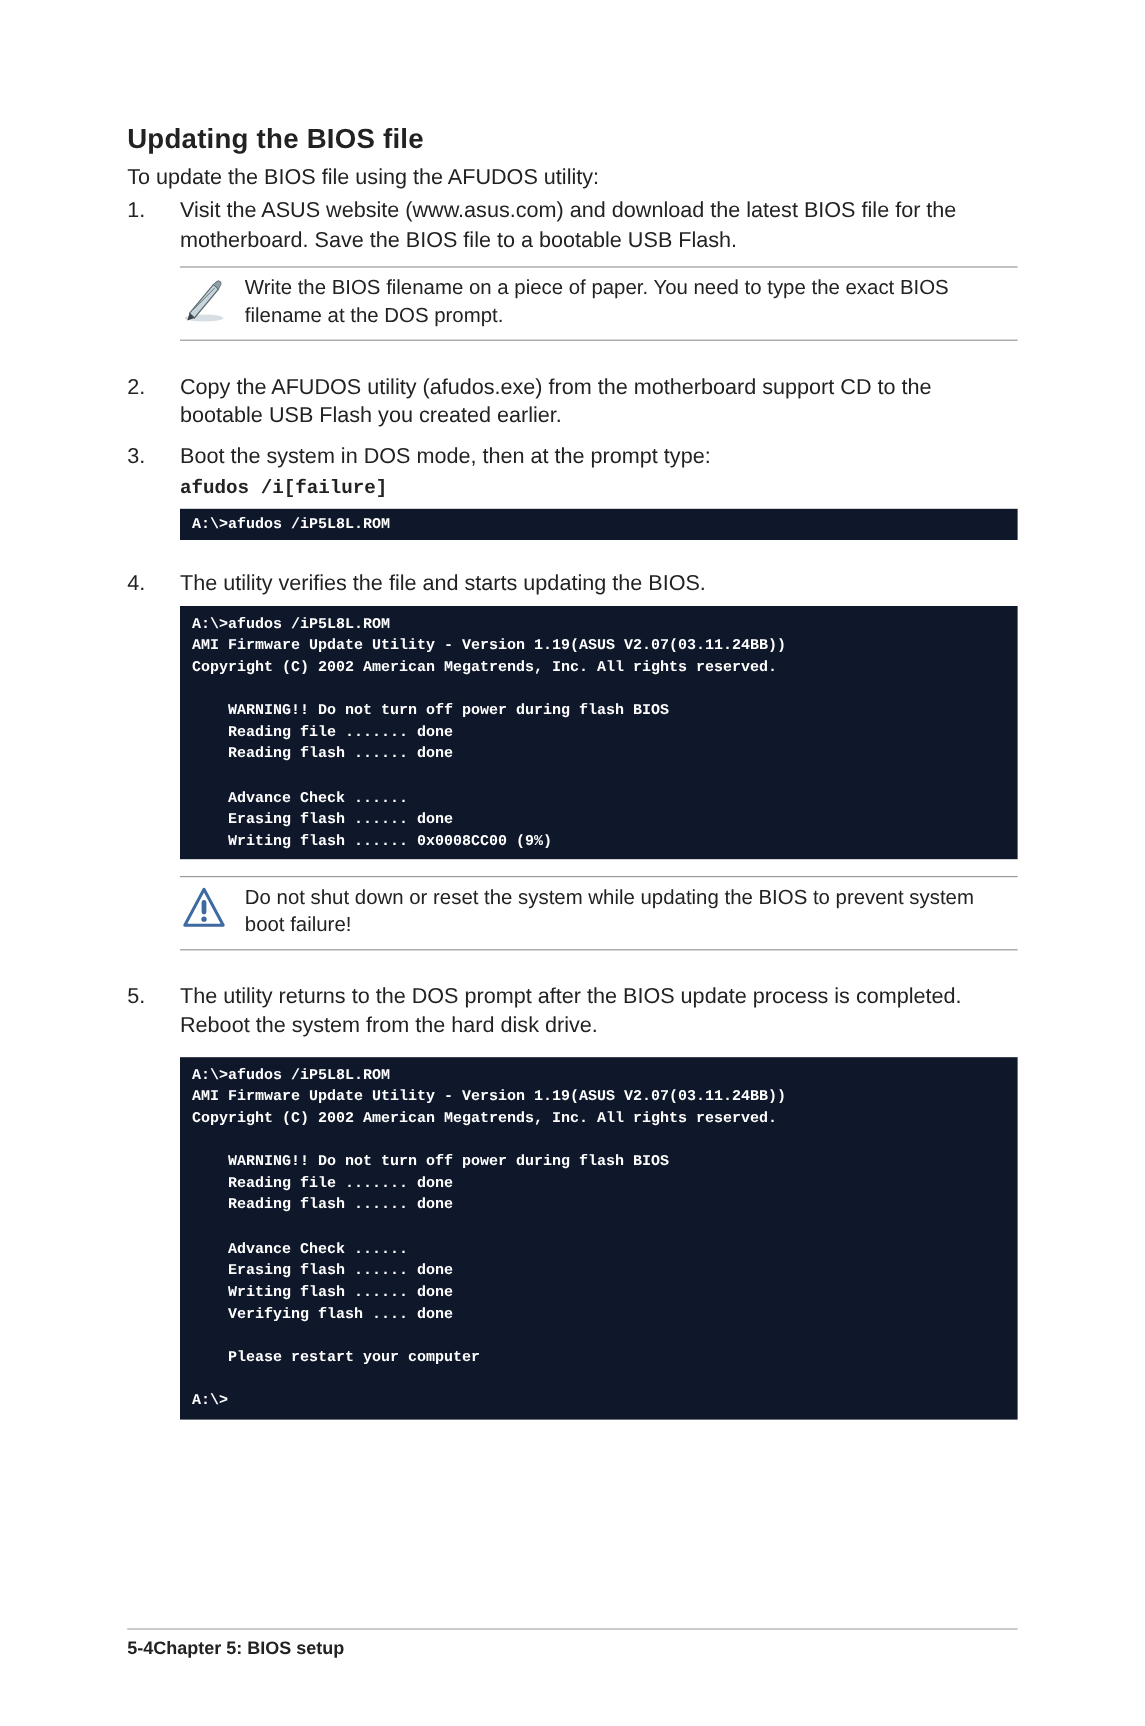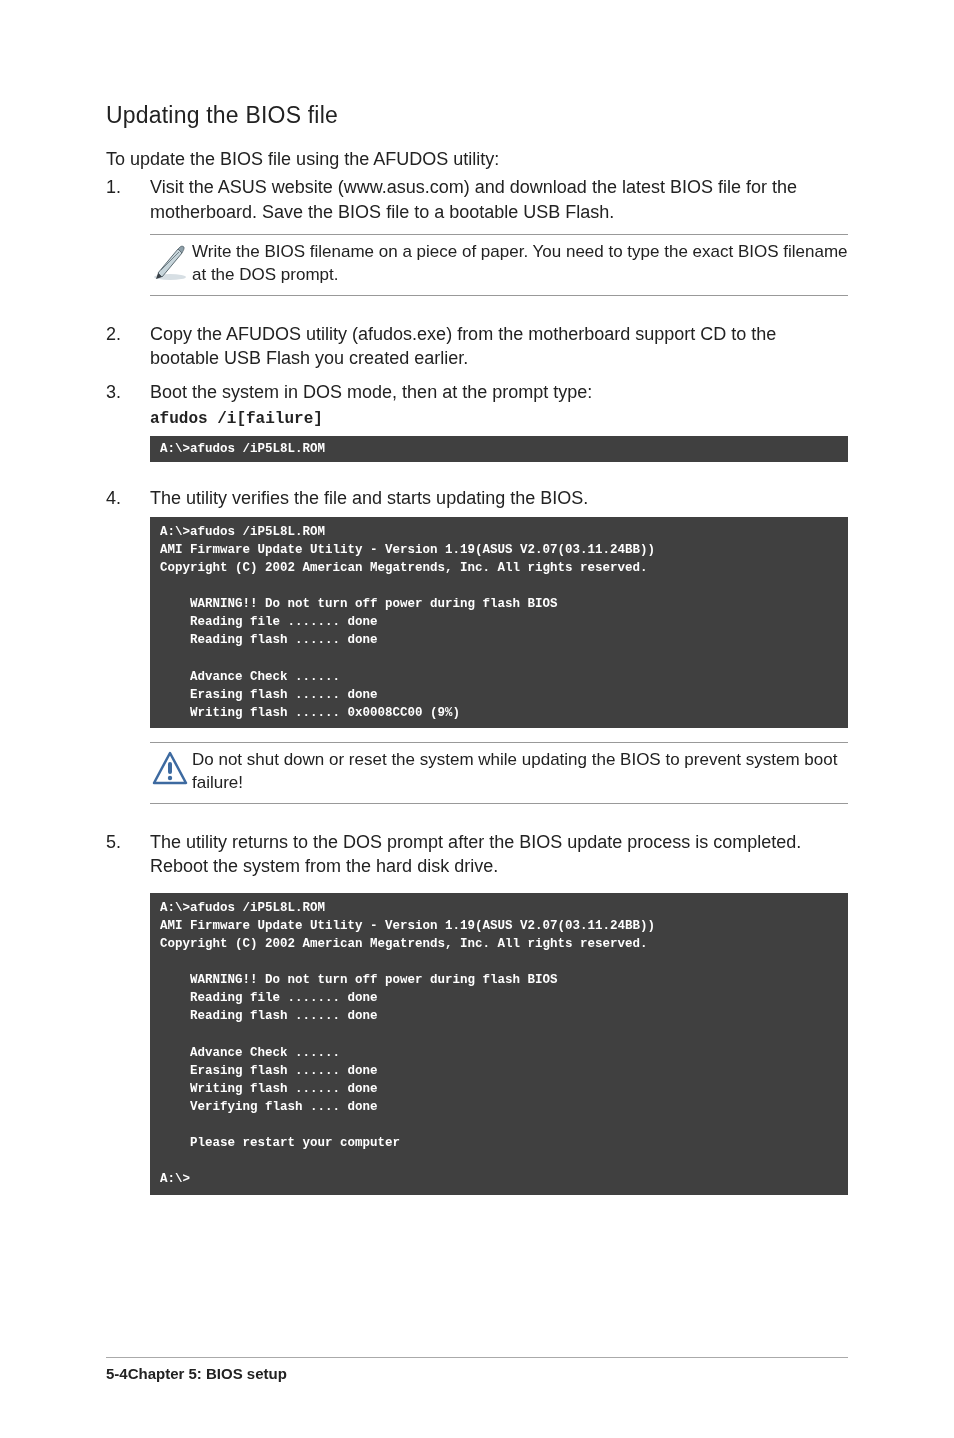--- a/index.html
+++ b/index.html
@@ -8,23 +8,23 @@
     background: #fff;
     color: #222;
     width: 954px;
     min-height: 1438px;
     padding: 100px 106px 40px 106px;
     position: relative;
     font-size: 18px;
     line-height: 1.35;
   }
   h2.section-title {
-    font-weight: 400;
+    font-weight: 700;
     font-size: 23px;
-    margin-bottom: 16px;
+    margin-bottom: 4px;
     letter-spacing: 0.2px;
   }
   .intro { margin-bottom: 4px; }
   ol.main { list-style: none; counter-reset: item; }
   ol.main > li {
     margin-bottom: 10px;
     display: flex;
     gap: 22px;
   }
   ol.main > li > .num { width: 22px; flex-shrink: 0; }
@@ -33,29 +33,29 @@
     font-family: "Courier New", Courier, monospace;
     font-weight: bold;
     font-size: 16px;
     margin-top: 4px;
   }
   .where { margin-top: 12px; margin-bottom: 12px; }
   .note-box {
     margin: 10px 0 16px 0;
     display: flex;
     align-items: flex-start;
-    gap: 2px;
+    gap: 14px;
     border-top: 1px solid #999;
     border-bottom: 1px solid #999;
     padding: 6px 0 8px 0;
   }
   .note-box .icon { width: 40px; flex-shrink: 0; display:flex; align-items:center; justify-content:center; }
   .note-box .txt { flex: 1; font-size: 17px; }
   .terminal {
-    background: #404040;
+    background: #0f172a;
     color: #fff;
     font-family: "Courier New", Courier, monospace;
     font-size: 12.5px;
     font-weight: bold;
     padding: 6px 10px;
     margin: 6px 0 14px 0;
     white-space: pre;
     line-height: 1.45;
   }
   .terminal.narrow { padding: 4px 10px; }

